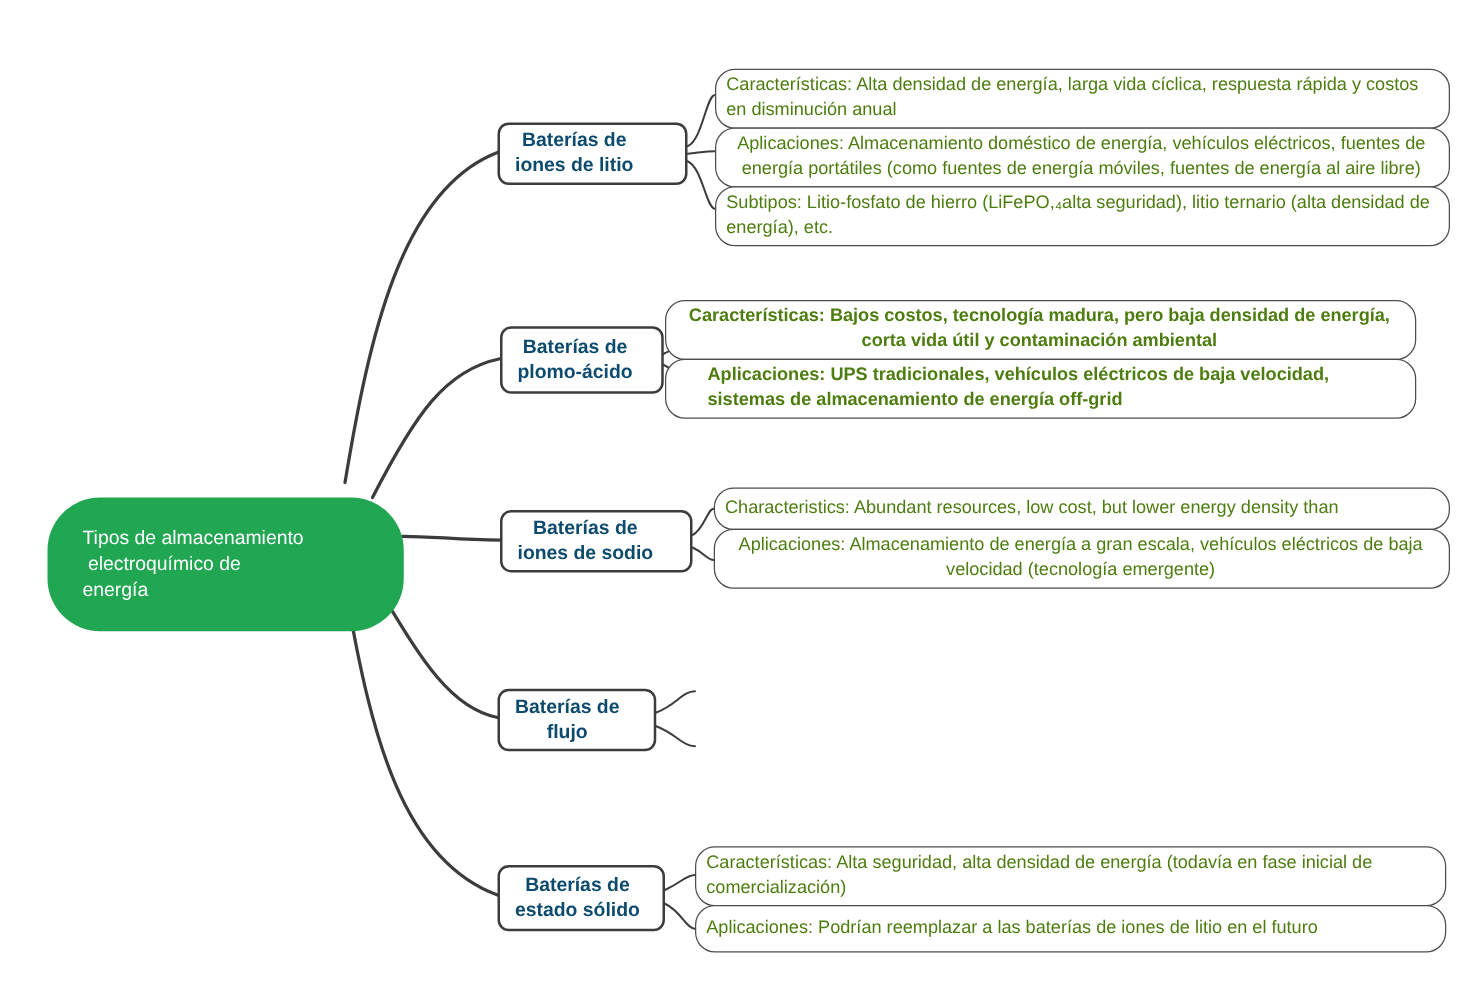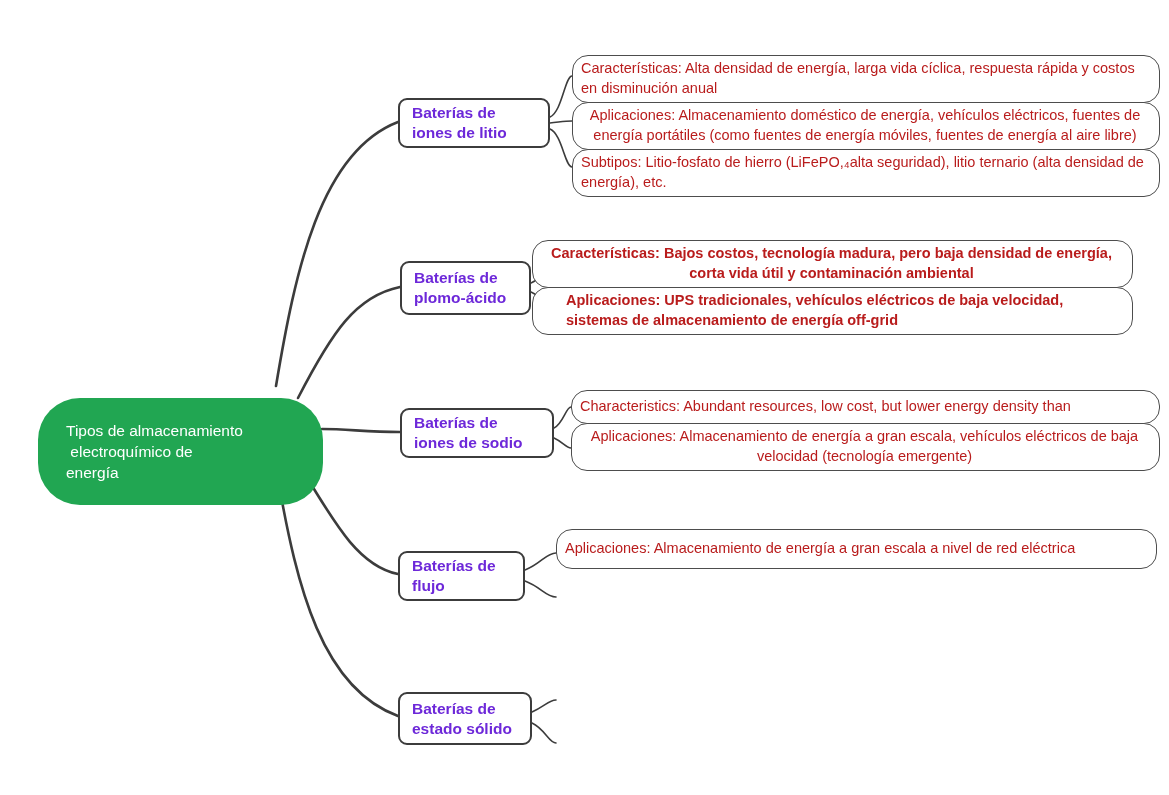--- a/index.html
+++ b/index.html
@@ -21,38 +21,38 @@
     position:absolute;left:38px;top:398px;width:285px;height:107px;
     background:var(--root-bg);border-radius:42px;
     color:var(--root-text);display:flex;align-items:center;
     padding:8px 20px 8px 28px;
     font-size:15.5px;line-height:21px;white-space:pre-wrap;
   }
   .branch-node{
     position:absolute;background:#ffffff;
     border:2px solid var(--node-border);border-radius:9px;
     display:flex;align-items:center;
-    font-weight:bold;font-size:15.5px;line-height:20px;color:#6d28d9;
-    padding:4px 12px;white-space:pre-line;
+    font-weight:bold;font-size:15.5px;line-height:20px;color:#0c4a6e;
+    padding:4px 12px;white-space:pre-line;text-align:center;
   }
   .b1{left:398px;top:98px;width:152px;height:50px;}
   .b2{left:400px;top:261px;width:131px;height:54px;}
   .b3{left:400px;top:408px;width:154px;height:50px;}
   .b4{left:398px;top:551px;width:127px;height:50px;}
   .b5{left:398px;top:692px;width:134px;height:53px;}
 
   .leaf-group{position:absolute;display:flex;flex-direction:column;}
   .g1{left:572px;top:55px;width:588px;}
   .g2{left:532px;top:240px;width:601px;font-weight:bold;}
   .g3{left:571px;top:390px;width:589px;}
   .g4{left:556px;top:529px;width:601px;}
   .g5{left:556px;top:677px;width:601px;}
   .leaf-node{
     background:#ffffff;border:1.4px solid var(--leaf-border);border-radius:16px;
-    font-size:14.5px;line-height:19.5px;color:#b91c1c;
+    font-size:14.5px;line-height:19.5px;color:#4d7c0f;
     padding:3px 10px 4px 8px;margin-top:-1px;
     display:flex;align-items:center;
   }
   .leaf-node:first-child{margin-top:0;}
   .h42{min-height:42px;} .h48{min-height:48px;text-align:center;} .h44{min-height:44px;}
   .h46{min-height:46px;padding-left:33px;} .h34{min-height:34px;} .h40{min-height:40px;}
   .h47{min-height:47px;} .h38{min-height:38px;}
 </style>
 </head>
 <body>
@@ -109,19 +109,20 @@
     <div class="leaf-node h48">Características: Bajos costos, tecnología madura, pero baja densidad de energía, corta vida útil y contaminación ambiental</div>
     <div class="leaf-node h46">Aplicaciones: UPS tradicionales, vehículos eléctricos de baja velocidad, sistemas de almacenamiento de energía off-grid</div>
   </div>
 
   <div class="leaf-group g3">
     <div class="leaf-node h34">Characteristics: Abundant resources, low cost, but lower energy density than</div>
     <div class="leaf-node h48">Aplicaciones: Almacenamiento de energía a gran escala, vehículos eléctricos de baja velocidad (tecnología emergente)</div>
   </div>
 
   <div class="leaf-group g4">
-    <div class="leaf-node h40">Aplicaciones: Almacenamiento de energía a gran escala a nivel de red eléctrica</div>
   </div>
 
   <div class="leaf-group g5">
+    <div class="leaf-node h47">Características: Alta seguridad, alta densidad de energía (todavía en fase inicial de comercialización)</div>
+    <div class="leaf-node h38">Aplicaciones: Podrían reemplazar a las baterías de iones de litio en el futuro</div>
   </div>
 
 </div>
 
 </body></html>

